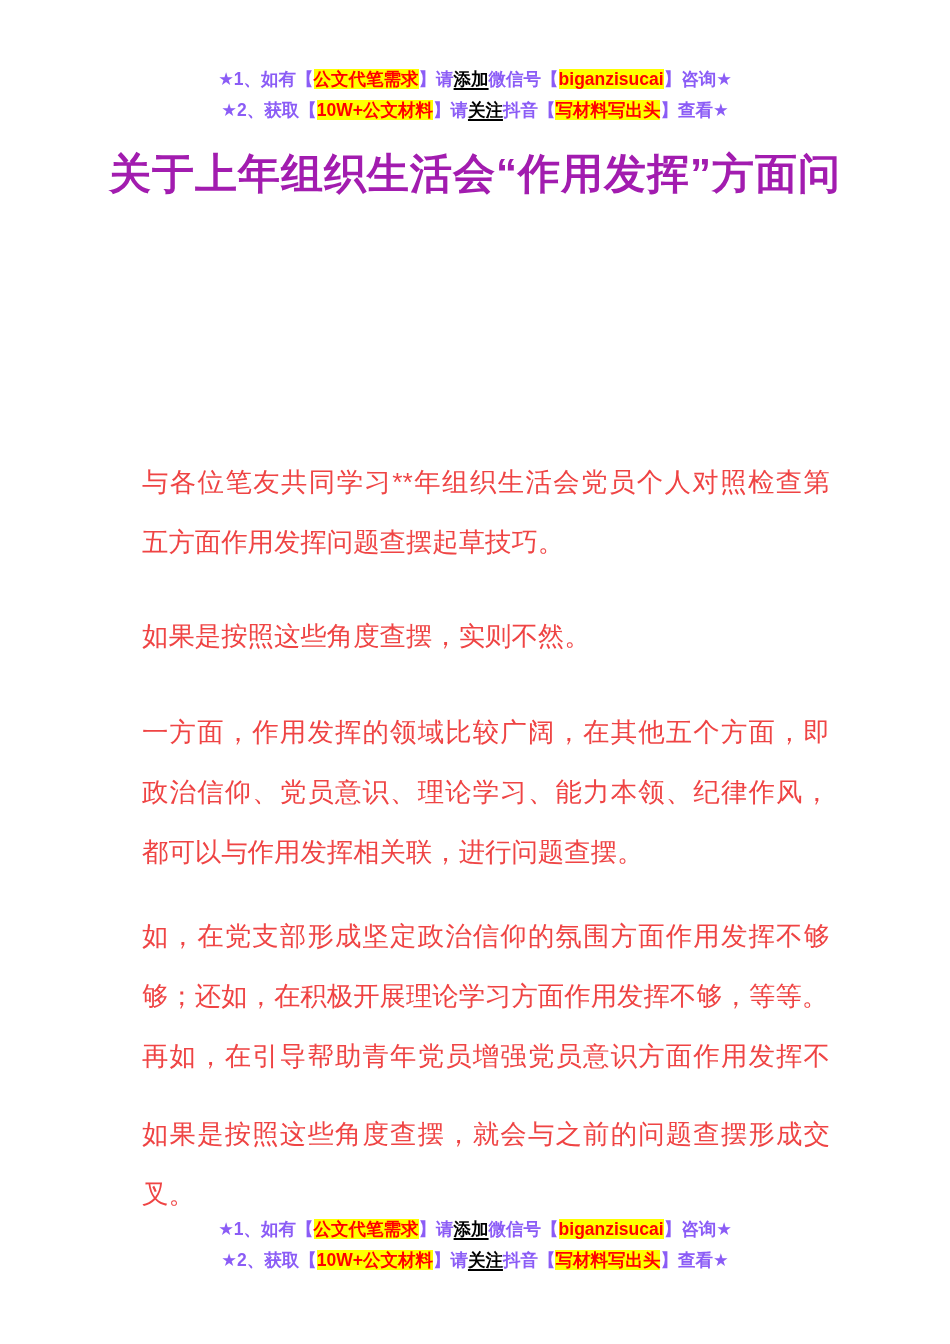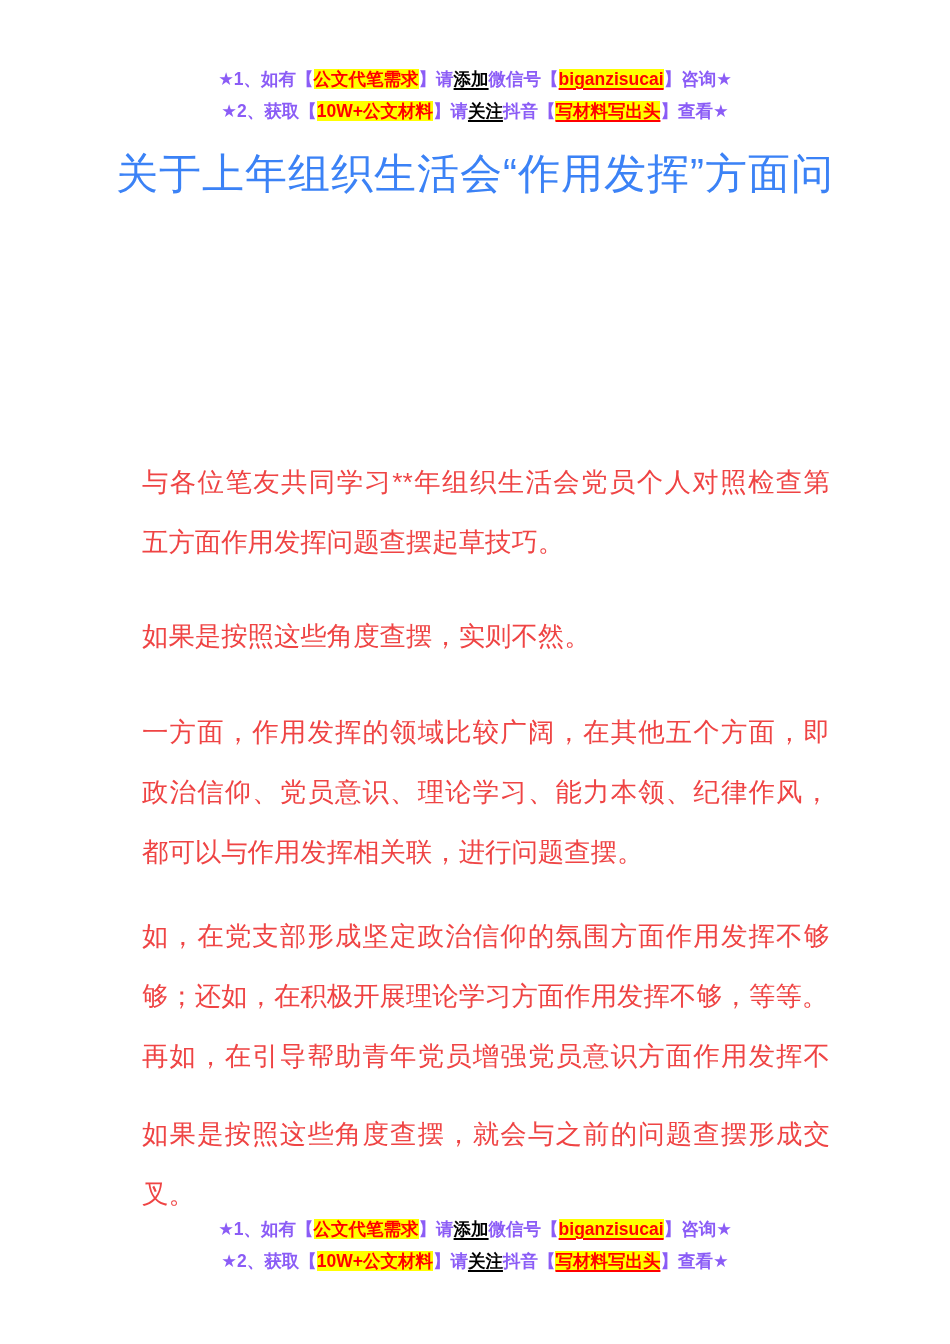--- a/index.html
+++ b/index.html
@@ -32,42 +32,40 @@
   .seg-plain { color: #8b5cf6; }
   .seg-highlight {
     color: var(--accent-red, #ff0000);
     background: var(--highlight-yellow, #ffff00);
   }
   .seg-underline {
     color: #000000;
     text-decoration: underline;
     text-decoration-thickness: 2px;
     text-underline-offset: 3px;
-    font-family: Liberation Mono, monospace;
   }
   .seg-highlight-underline {
     color: var(--accent-red, #ff0000);
     background: var(--highlight-yellow, #ffff00);
-    text-decoration: underline;
     text-decoration-thickness: 2px;
     text-underline-offset: 3px;
   }
   
   .doc-title {
     position: absolute;
     top: 114px;
     left: 0;
     width: 100%;
     margin: 0;
     text-align: center;
     font-size: 42px;
-    font-weight: 400;
+    font-weight: 700;
     line-height: 120px;
     letter-spacing: 1px;
-    color: #3b82f6;
+    color: #a21caf;
   }
   .title-line { display: block; }
   
   .body-text {
     position: absolute;
     top: 452px;
     left: 142px;
     width: 688px;
     font-size: 26.4px;
     font-weight: 400;

